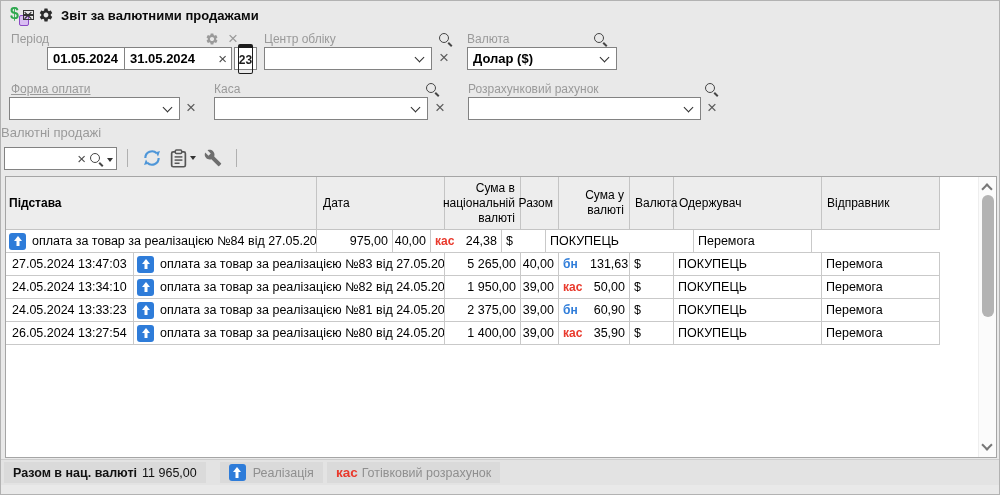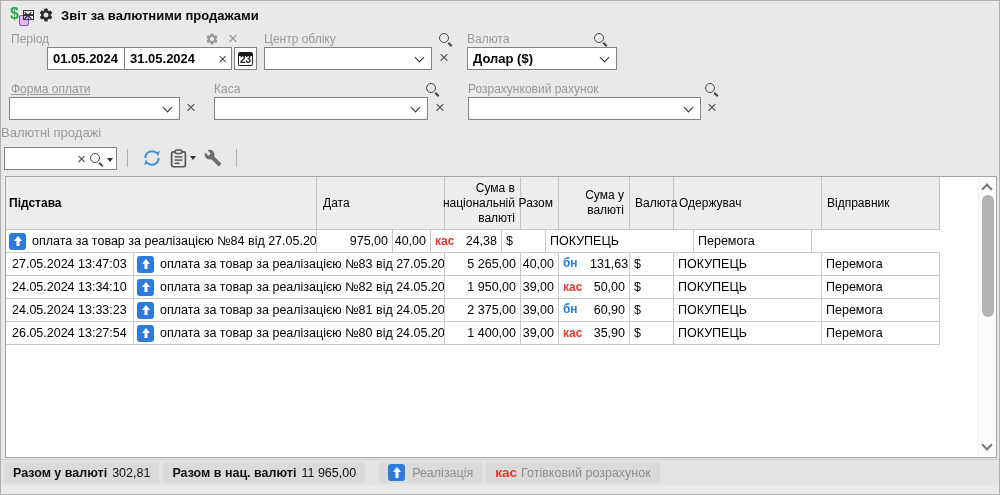--- a/index.html
+++ b/index.html
@@ -33,21 +33,21 @@
   .flabel{position:absolute;font-size:12px;color:#9a9a9a;white-space:nowrap;}
   .field,.combo{position:absolute;height:23px;background:#fff;border:1px solid #828282;}
   .field .val,.combo .val{position:absolute;left:5px;top:3px;font-size:13px;font-weight:bold;color:#000;white-space:nowrap;}
   .inner-x{position:absolute;right:4px;top:2px;font-size:15px;color:#4c4c4c;line-height:18px;}
   .chev-down{position:absolute;right:8px;top:6px;width:7px;height:7px;border-right:1.8px solid #2e2e2e;border-bottom:1.8px solid #2e2e2e;transform:rotate(45deg);}
   .clear-x{position:absolute;font-size:17px;color:#5c5c5c;line-height:20px;}
   .icon-search{position:absolute;width:15px;height:15px;}
   .icon-search::before{content:"";position:absolute;left:1px;top:1px;width:8px;height:8px;border:1.8px solid #454545;border-radius:50%;}
   .icon-search::after{content:"";position:absolute;left:11px;top:10px;width:2px;height:5px;background:#454545;transform:rotate(-45deg);}
   .cal-btn{position:absolute;left:233px;top:46px;width:23px;height:23px;background:#fff;border:1px solid #828282;display:flex;align-items:center;justify-content:center;}
-  .cal-glyph{width:15px;height:14px;border:1.6px solid #1c1c1c;border-top:4px solid #1c1c1c;border-radius:2px;font-size:10px;font-weight:bold;color:#1c1c1c;display:flex;align-items:center;justify-content:center;line-height:1;}
+  .cal-glyph{width:15px;height:30px;border:1.6px solid #1c1c1c;border-top:4px solid #1c1c1c;border-radius:2px;font-size:12px;font-weight:bold;color:#1c1c1c;display:flex;align-items:center;justify-content:center;line-height:1;}
   .section-title{position:absolute;left:0;right:0;top:124px;text-align:left;font-size:13px;color:#9a9a9a;}
 
   
   .toolbar{position:absolute;left:3px;top:144px;height:26px;display:flex;align-items:center;}
   .search-box{position:relative;width:113px;height:23px;background:#fff;border:1px solid #828282;flex:none;}
   .search-box input{position:absolute;left:3px;top:1px;width:68px;height:19px;border:none;outline:none;font:13px "Liberation Sans",sans-serif;background:transparent;}
   .search-box .inner-x{right:30px;}
   .search-box .icon-search{right:12px;top:4px;left:auto;}
   .mini-caret{position:absolute;right:3px;top:10px;width:0;height:0;border-left:3.5px solid transparent;border-right:3.5px solid transparent;border-top:4px solid #333;}
   .tool-sep{width:1px;height:18px;background:#b0b0b0;margin:0 10px;flex:none;}
@@ -67,21 +67,21 @@
   .c-basis{width:311px;padding-left:3px;}
   .c-nat{width:76px;} .c-rate{width:38px;} .c-cur{width:71px;}
   .c-val{width:44px;} .c-recv{width:148px;} .c-send{width:118px;}
   .td.selected{background:var(--sel);color:#fff;border-left:3px solid #4c86c2;padding-left:3px;}
   .doc-icon{position:relative;width:17px;height:17px;background:var(--accent);border-radius:3px;flex:none;margin-right:6px;}
   .doc-icon::before{content:"";position:absolute;left:50%;top:3px;transform:translateX(-50%);border-left:4.5px solid transparent;border-right:4.5px solid transparent;border-bottom:5px solid #fff;}
   .doc-icon::after{content:"";position:absolute;left:50%;top:7.5px;transform:translateX(-50%);width:3px;height:6px;background:#fff;}
   .pt{flex:none;width:27px;font-size:12px;font-weight:bold;}
   .amt{margin-left:auto;}
   .pt-red{color:var(--cash-red);}
-  .pt-blue{color:var(--noncash-blue);font-family:Liberation Mono, monospace;}
+  .pt-blue{color:var(--noncash-blue);}
 
   
   .vscroll{position:absolute;right:0;top:0;width:18px;height:100%;background:#fbfbfb;border-left:1px solid #eee;}
   .vs-arrow{position:absolute;left:4px;width:8px;height:8px;border-left:2px solid #777;border-top:2px solid #777;}
   .vs-up{top:8px;transform:rotate(45deg);}
   .vs-down{bottom:8px;transform:rotate(225deg);}
   .vs-thumb{position:absolute;left:2.5px;top:18px;width:12px;height:122px;background:#b3b3b3;border-radius:6px;}
 
   
   .statusbar{position:absolute;left:0;right:0;top:458px;height:26px;background:#e3e3e3;border-top:1px solid #cdcdcd;display:flex;align-items:center;padding-left:3px;font-size:12.5px;}
@@ -316,24 +316,20 @@
 
     <div class="vscroll">
       <span class="vs-arrow vs-up"></span>
       <span class="vs-thumb"></span>
       <span class="vs-arrow vs-down"></span>
     </div>
   </div>
 
   <div class="statusbar">
     <div class="sbox">
-      <b>Разом у валюті</b>
-      <span>302,81</span>
-    </div>
-    <div class="sbox">
       <b>Разом в нац. валюті</b>
       <span>11 965,00</span>
     </div>
     <div class="sbox legend gap">
       <span class="doc-icon"></span>
       <span>Реалізація</span>
     </div>
     <div class="sbox legend">
       <span class="pt-badge pt-red">кас</span>
       <span>Готівковий розрахунок</span>

